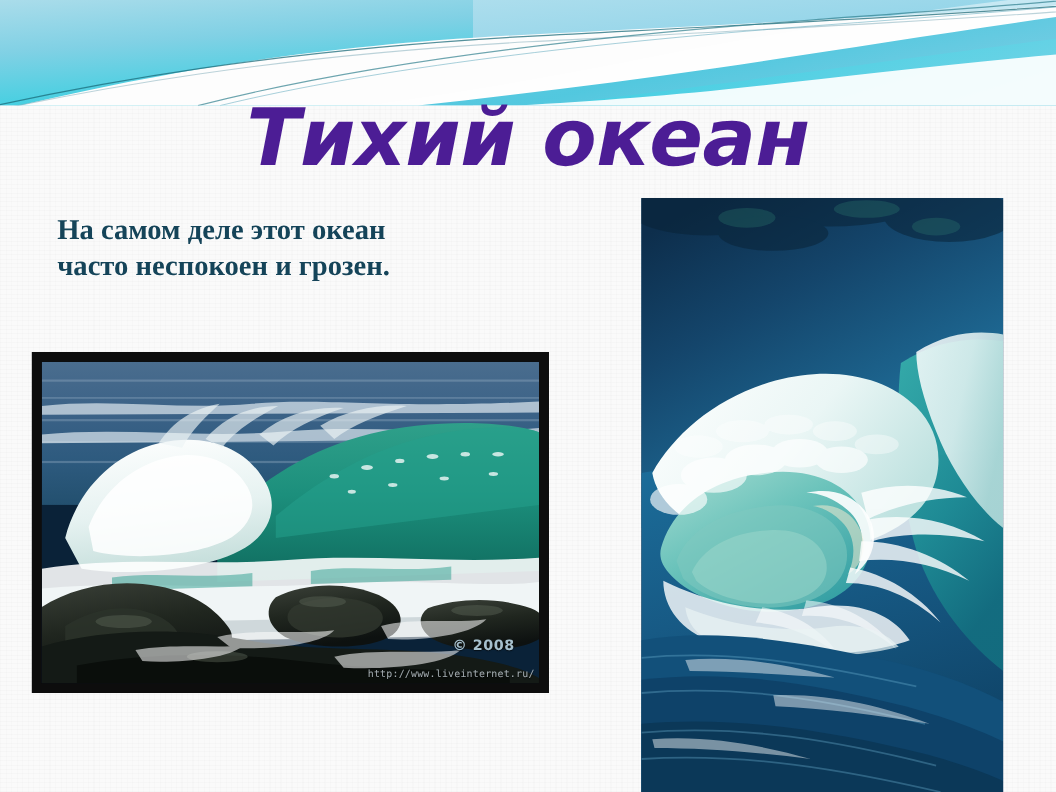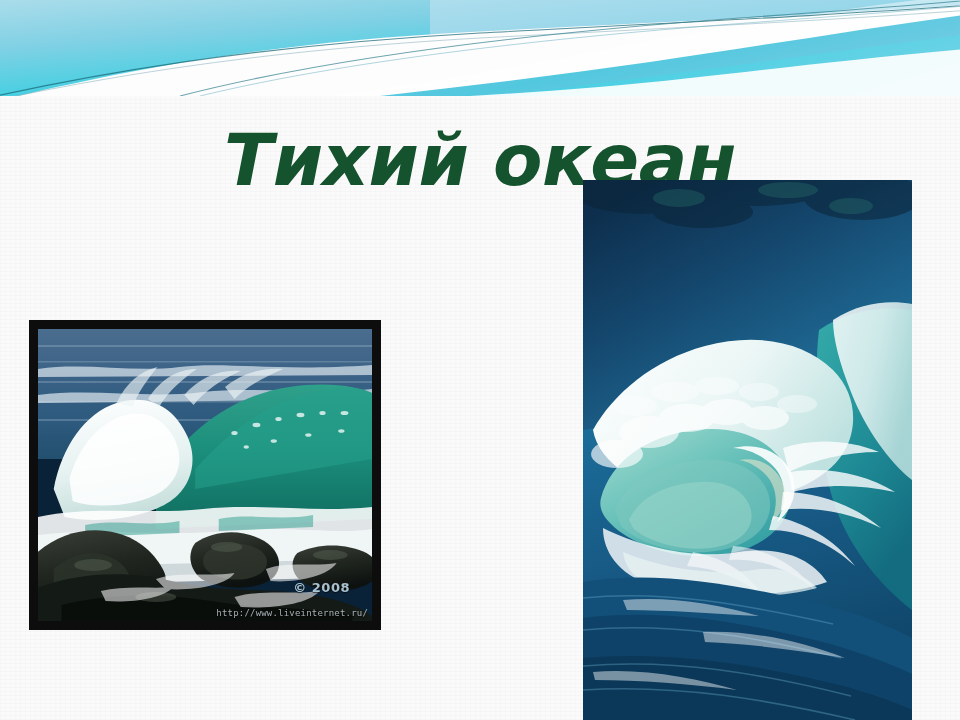--- a/index.html
+++ b/index.html
@@ -43,23 +43,22 @@
     left: 0;
     top: 82px;
     width: 960px;
     text-align: center;
     font-family: "DejaVu Sans", "Liberation Sans", sans-serif;
     font-size: 72px;
     line-height: 86px;
     font-weight: bold;
     font-style: italic;
     letter-spacing: -0.5px;
-    color: #14532d;
+    color: #4c1d95;
     white-space: nowrap;
-    margin-top: 35px;
   }
 
   
   .body-text {
     position: absolute;
     left: 52px;
     top: 192px;
     width: 430px;
     font-family: "Liberation Serif", "DejaVu Serif", serif;
     font-size: 26px;
@@ -67,21 +66,21 @@
     font-weight: bold;
     color: #154459;
   }
   .body-text .line { display: block; }
 
   
   .photo-left {
     position: absolute;
     left: 29px;
     top: 320px;
-    width: 352px;
+    width: 470px;
     height: 310px;
     background: #121212;
     padding: 0;
     box-sizing: border-box;
     border: 9px solid #0d0d0d;
     box-shadow: 0 0 0 1px #2b2b2b inset;
   }
   .photo-left-inner {
     position: relative;
     width: 100%;
@@ -187,20 +186,24 @@
         <path d="M -40,104 C 90,74 250,46 480,33 C 690,22 860,14 1010,2" fill="none" stroke="#1b6b79" stroke-width="1.1" opacity="0.75"></path>
         <path d="M -40,108 C 90,79 250,51 480,38 C 690,27 860,19 1010,7" fill="none" stroke="#8fb6c2" stroke-width="1" opacity="0.6"></path>
         <path d="M 180,96 C 320,60 520,34 740,18 C 850,10 940,4 1010,-4" fill="none" stroke="#2f7f8d" stroke-width="1.1" opacity="0.7"></path>
         <path d="M 200,96 C 340,62 540,38 760,22 C 865,14 950,8 1015,1" fill="none" stroke="#5fa9bd" stroke-width="0.9" opacity="0.55"></path>
       </g>
     </svg>
   </div>
 
   <div class="title">Тихий океан</div>
 
+  <div class="body-text">
+    <span class="line">На самом деле этот океан</span>
+    <span class="line">часто неспокоен и грозен.</span>
+  </div>
 
   <div class="photo-left">
     <div class="photo-left-inner">
       <svg viewBox="0 0 425 292" preserveAspectRatio="none" xmlns="http://www.w3.org/2000/svg">
         <defs>
           <linearGradient id="lSea" x1="0" y1="0" x2="0" y2="1">
             <stop offset="0%" stop-color="#4a6d8e"></stop>
             <stop offset="35%" stop-color="#3b6287"></stop>
             <stop offset="70%" stop-color="#2d5a7e"></stop>
             <stop offset="100%" stop-color="#23506f"></stop>

